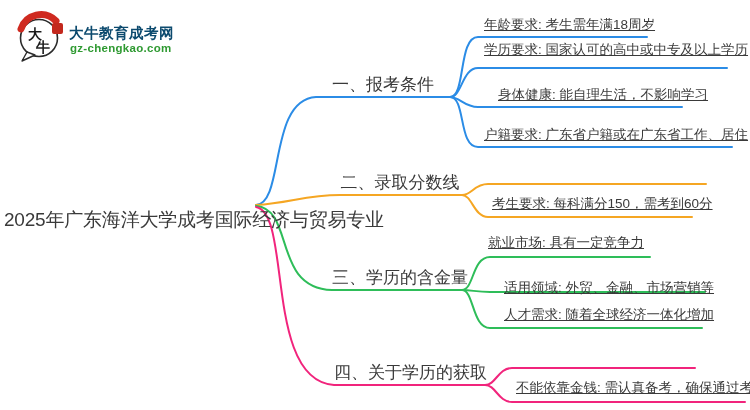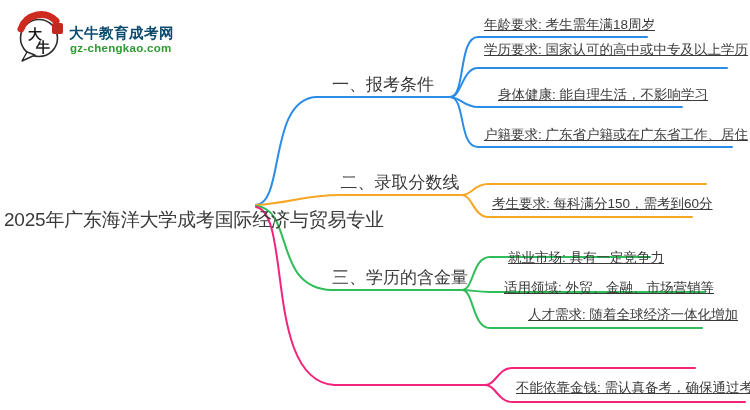--- a/index.html
+++ b/index.html
@@ -59,27 +59,28 @@
     </svg>
     <div class="logo-title">大牛教育成考网</div>
     <div class="logo-domain">gz-chengkao.com</div>
   </div>
 
   <div class="node root-label">2025年广东海洋大学成考国际经济与贸易专业</div>
 
   <div class="node branch-label" style="left:316px;top:76px;width:134px;">一、报考条件</div>
   <div class="node branch-label" style="left:338px;top:174px;width:124px;">二、录取分数线</div>
   <div class="node branch-label" style="left:332px;top:269px;width:130px;">三、学历的含金量</div>
+  <div class="node branch-label" style="left:334px;top:364px;width:151px;">四、关于学历的获取</div>
 
   <div class="node leaf-label" style="left:484px;top:16px;">年龄要求: 考生需年满18周岁</div>
   <div class="node leaf-label" style="left:484px;top:41px;">学历要求: 国家认可的高中或中专及以上学历</div>
   <div class="node leaf-label" style="left:484px;top:86px;margin-left:14px;">身体健康: 能自理生活，不影响学习</div>
   <div class="node leaf-label" style="left:484px;top:126px;">户籍要求: 广东省户籍或在广东省工作、居住</div>
 
   <div class="node leaf-label" style="left:492px;top:195px;">考生要求: 每科满分150，需考到60分</div>
 
-  <div class="node leaf-label" style="left:508px;top:234px;margin-top:15px;">就业市场: 具有一定竞争力</div>
+  <div class="node leaf-label" style="left:488px;top:234px;">就业市场: 具有一定竞争力</div>
   <div class="node leaf-label" style="left:504px;top:279px;">适用领域: 外贸、金融、市场营销等</div>
-  <div class="node leaf-label" style="left:504px;top:306px;margin-left:24px;">人才需求: 随着全球经济一体化增加</div>
+  <div class="node leaf-label" style="left:504px;top:306px;">人才需求: 随着全球经济一体化增加</div>
 
   <div class="node leaf-label" style="left:516px;top:379px;">不能依靠金钱: 需认真备考，确保通过考试,</div>
 
 </div>
 
 </body></html>

